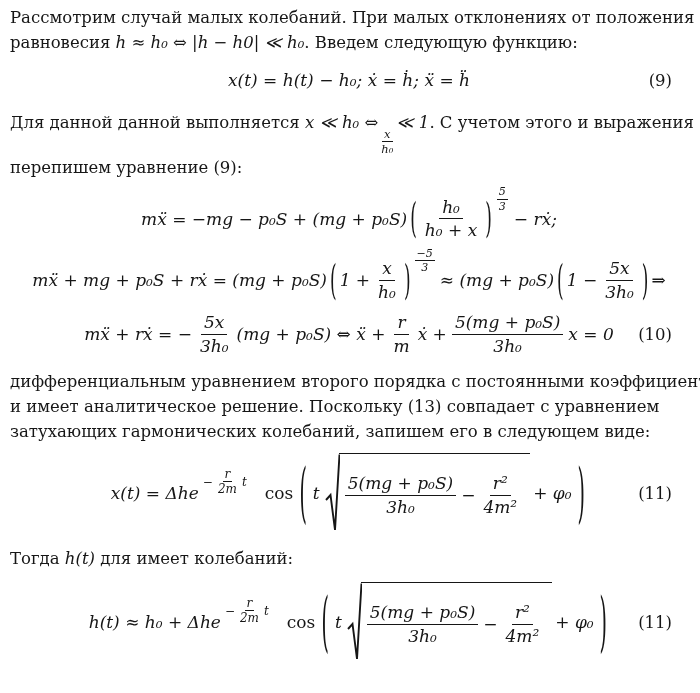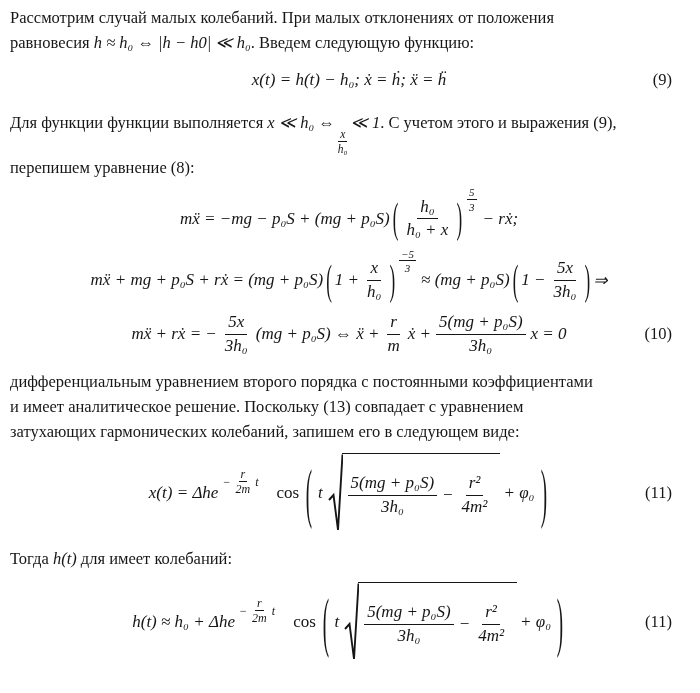--- a/index.html
+++ b/index.html
@@ -3,21 +3,21 @@
 <meta charset="utf-8">
 <style>
   * { box-sizing: border-box; }
   html, body { margin: 0; padding: 0; }
   body {
     width: 700px; height: 693px; overflow: hidden;
     background: #ffffff; color: #161616;
     font-family: "DejaVu Serif", "Liberation Serif", serif;
     font-size: 16.5px;
   }
-  .page { padding: 6px 12px 0 10px; width: 700px; font-family: Liberation Serif, serif; }
+  .page { padding: 6px 12px 0 10px; width: 700px; }
 
   .para { margin: 0 0 9px 0; line-height: 1.5; }
   .line { display: block; white-space: nowrap; }
   .mi { font-style: italic; }
   .rm { font-style: normal; }
 
   
   .eqrow { position: relative; display: flex; align-items: center; justify-content: center; }
   .eqflex { display: flex; align-items: center; gap: 3px; font-size: 17px; white-space: nowrap; }
   .eqnum { position: absolute; right: 16px; top: 50%; transform: translateY(-50%); font-style: normal; font-size: 16.5px; }
@@ -71,25 +71,25 @@
   </p>
 
   <div class="eqrow m-eq9">
     <div class="eqflex">
       <span class="mi">x(t) = h(t) − h₀; ẋ = ḣ; ẍ = ḧ</span>
     </div>
     <span class="eqnum">(9)</span>
   </div>
 
   <p class="para">
-    <span class="line"><span>Для функции функции выполняется </span><span class="mi">x ≪ h₀ ⇔</span><span class="ifrac">
+    <span class="line"><span>Для данной данной выполняется </span><span class="mi">x ≪ h₀ ⇔</span><span class="ifrac">
           <span class="num">x</span>
           <span class="den">h₀</span>
         </span><span class="mi">≪ 1</span><span>. С учетом этого и выражения (9),</span></span>
-    <span class="line">перепишем уравнение (8):</span>
+    <span class="line">перепишем уравнение (9):</span>
   </p>
 
   <div class="eqrow m-eqA">
     <div class="eqflex">
       <span class="mi">mẍ = −mg − p₀S + (mg + p₀S)</span>
       <span class="bigp sy26">(</span>
       <span class="frac mi">
         <span class="num">h₀</span>
         <span class="den">h₀ + x</span>
       </span>

